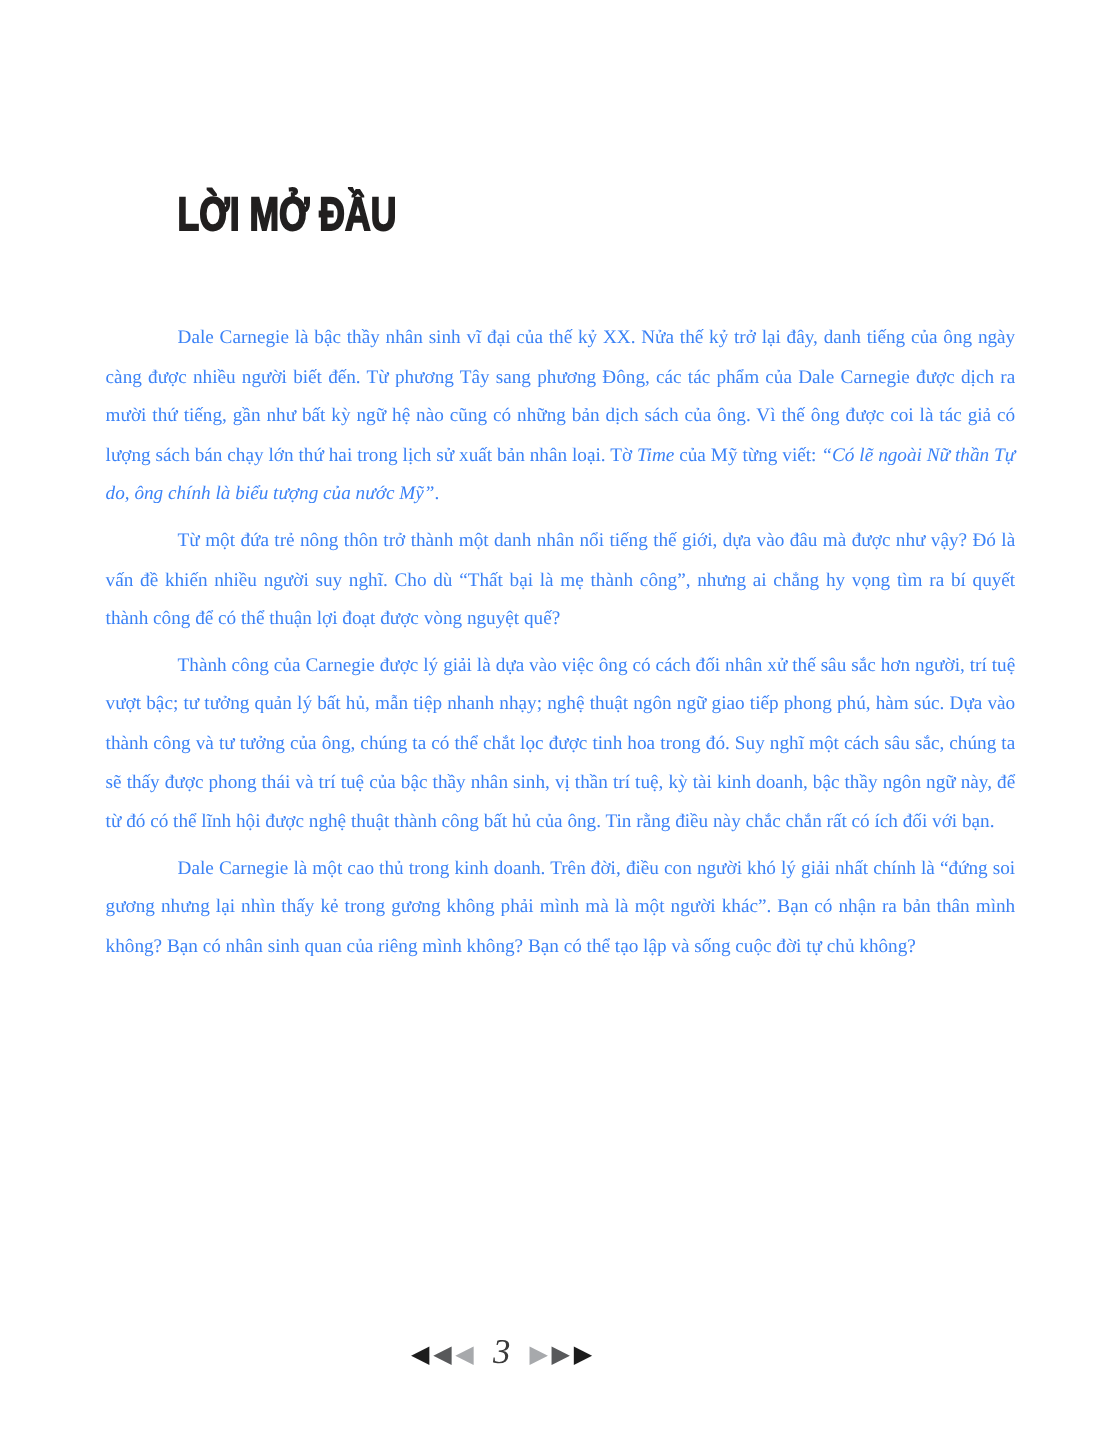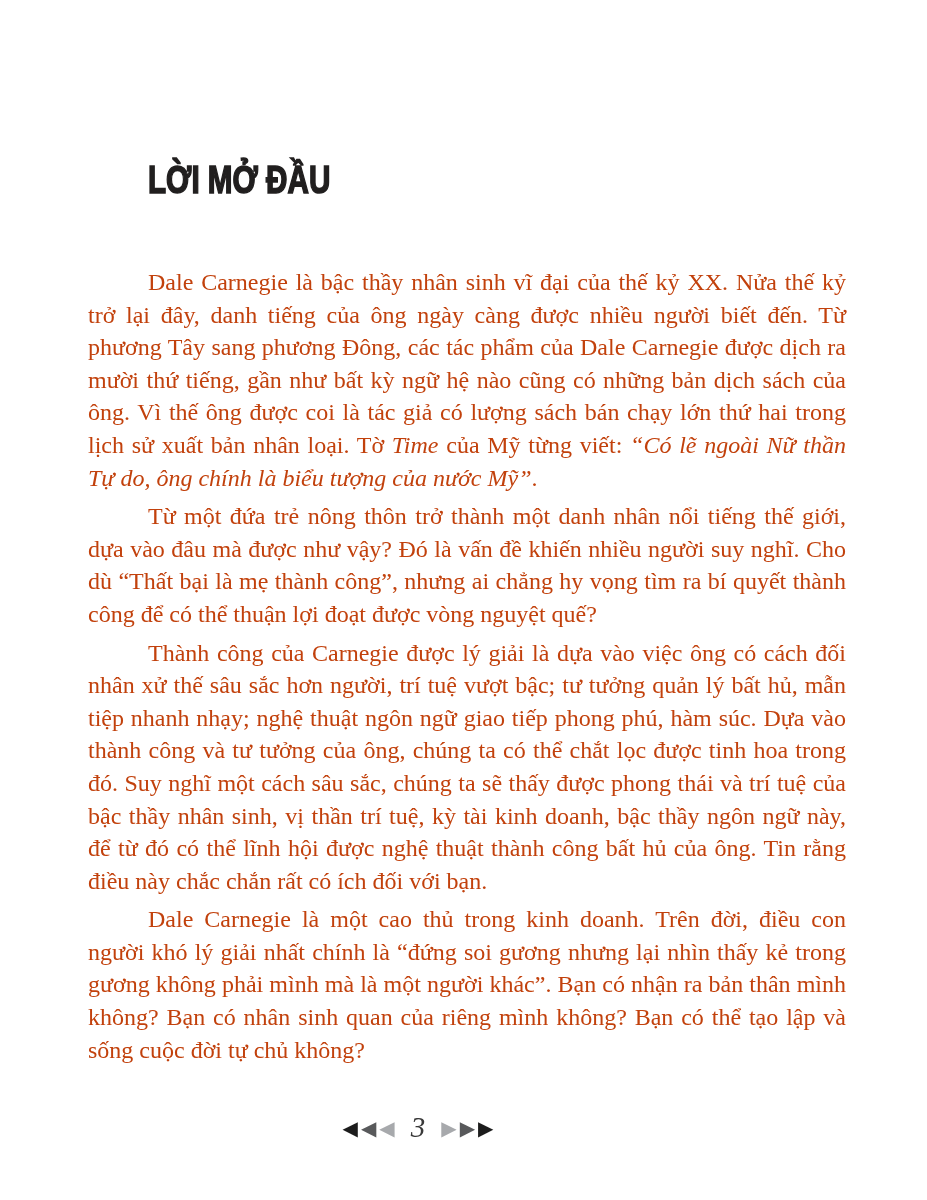--- a/index.html
+++ b/index.html
@@ -31,24 +31,24 @@
     transform: scaleX(0.76);
     transform-origin: left top;
     -webkit-text-stroke: 1.6px #211f1f;
     white-space: nowrap;
   }
   .body-text {
     position: absolute;
     left: 88px;
     top: 266px;
     width: 758px;
-    font-size: 24px;
+    font-size: 16px;
     line-height: 32.6px;
     text-align: justify;
-    color: #c2410c;
+    color: #3b82f6;
   }
   .body-text p {
     text-indent: 60px;
     margin: 0 0 6px 0;
   }
   .body-text em {
     font-style: italic;
   }
   .page-footer {
     position: absolute;

